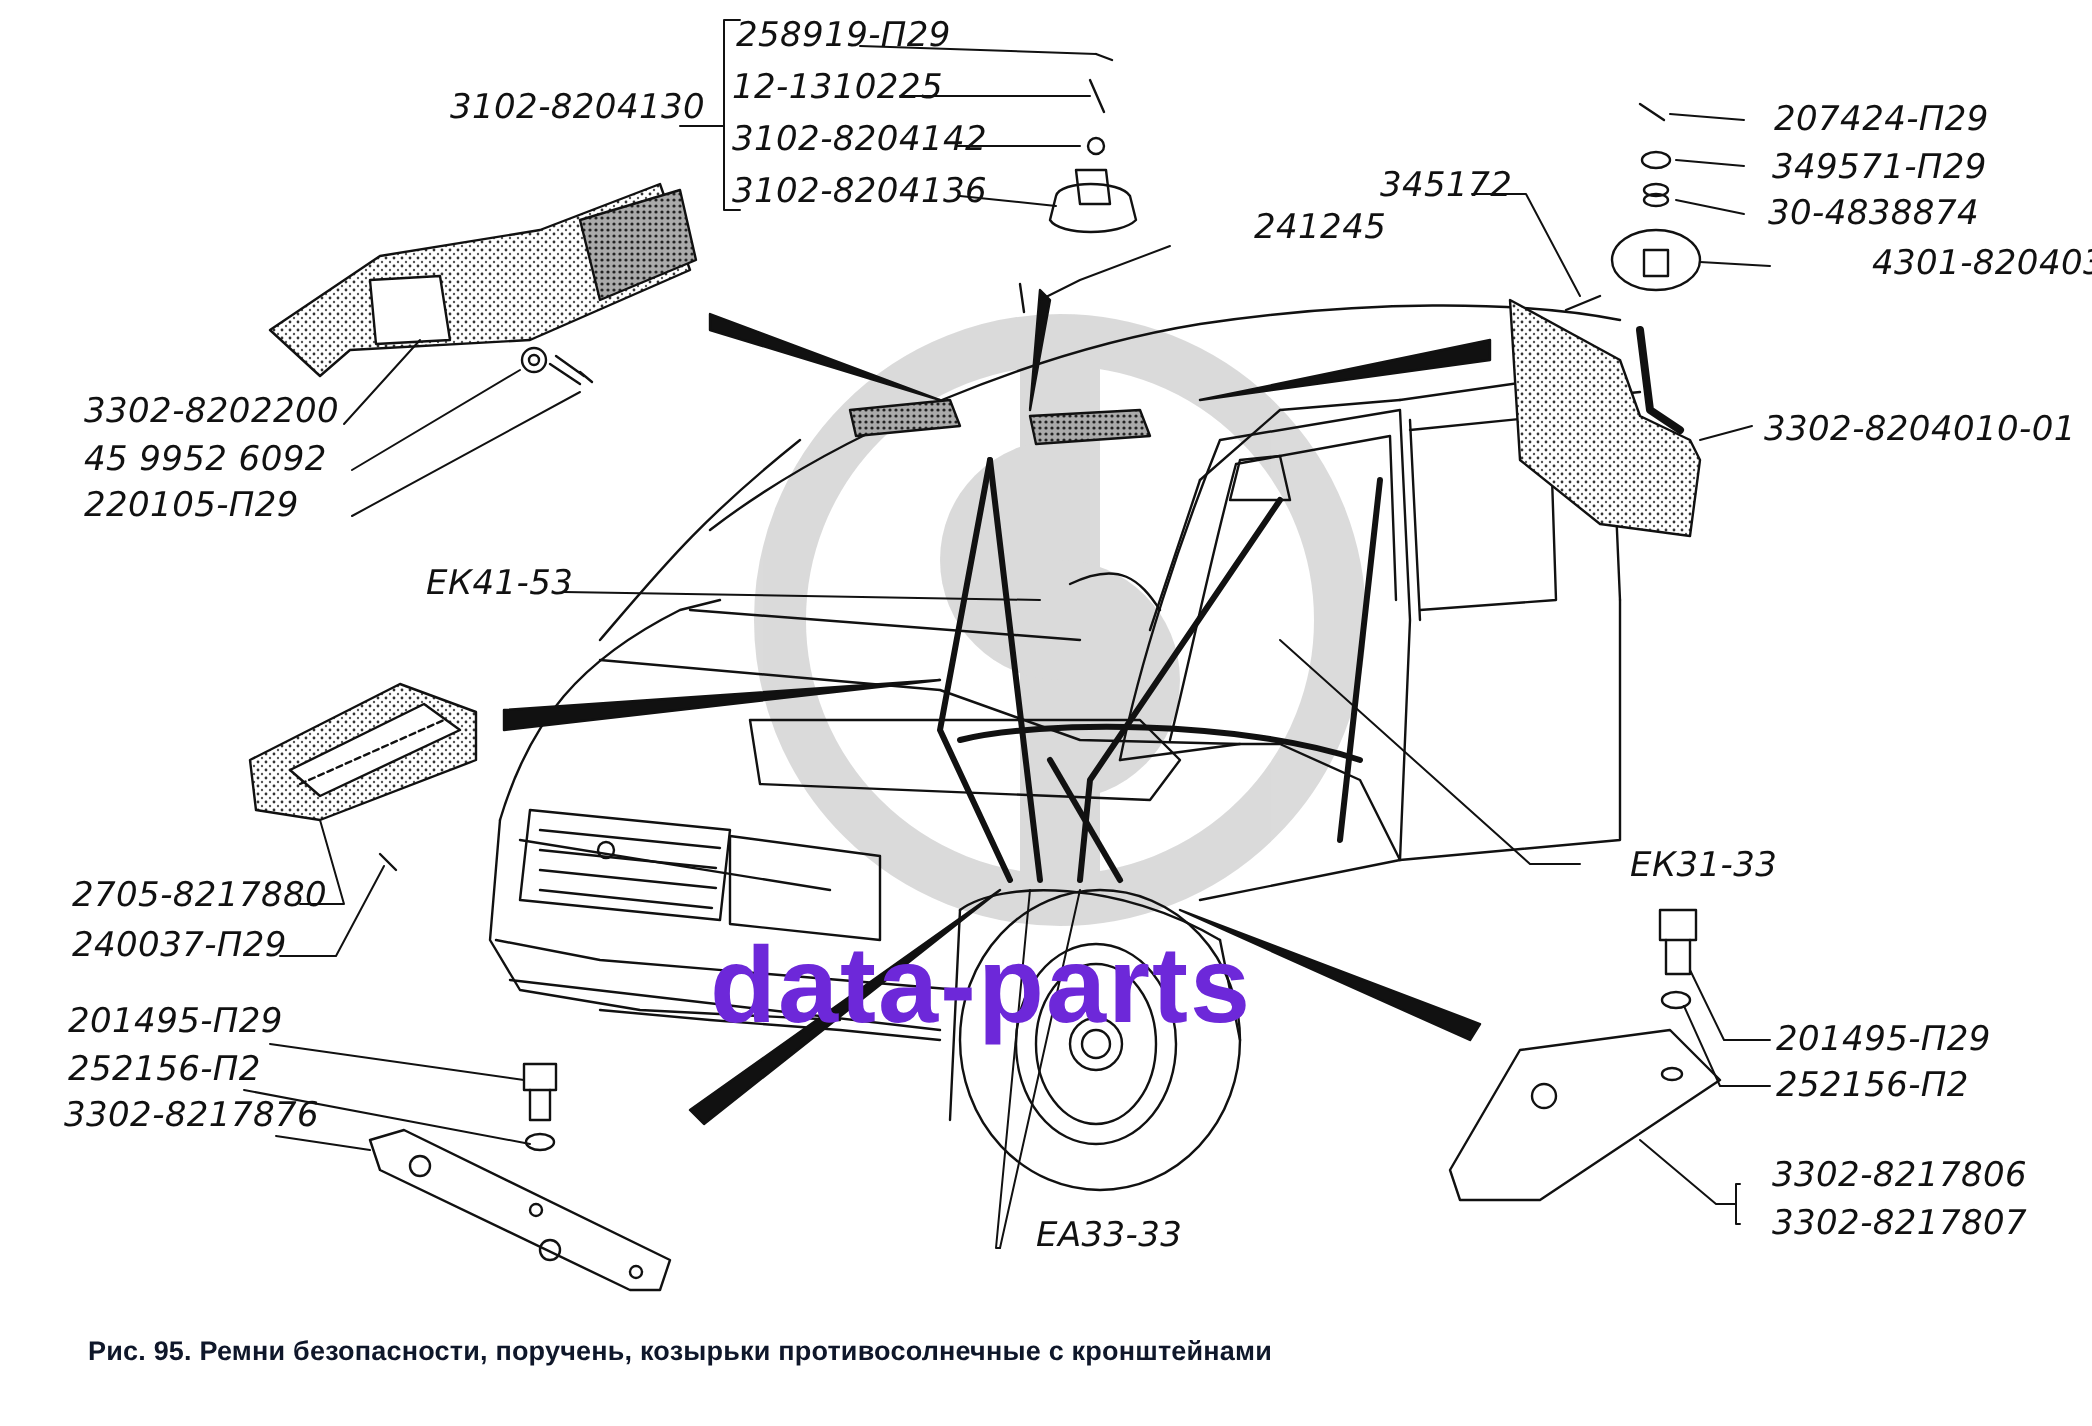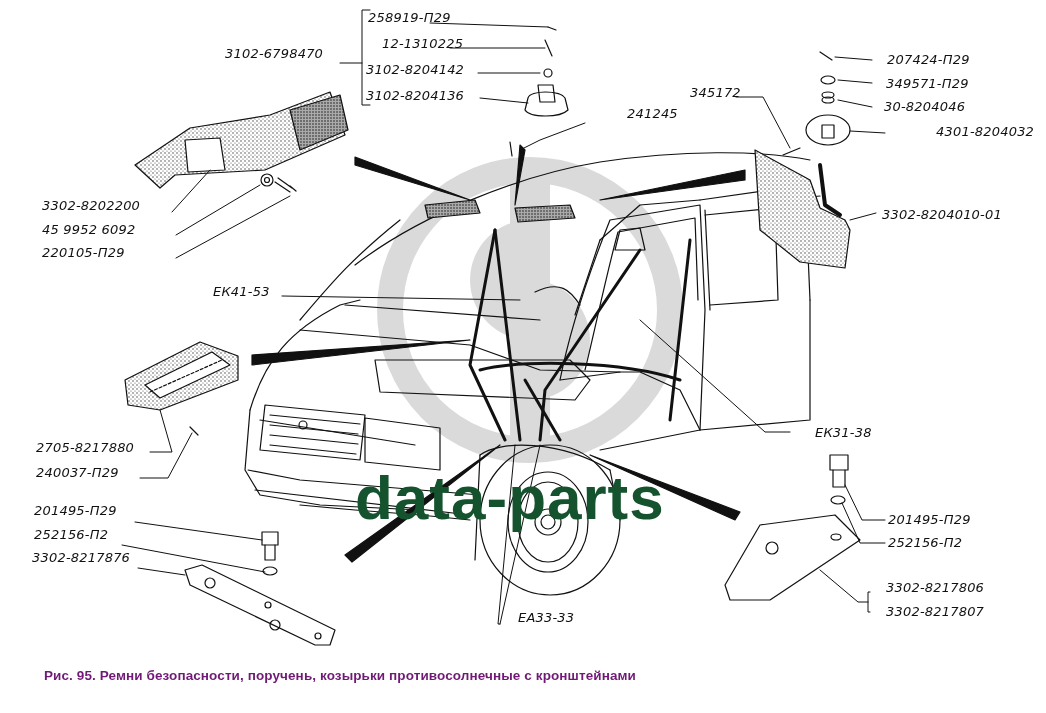--- a/index.html
+++ b/index.html
@@ -1,20 +1,20 @@
 <!DOCTYPE html>
 <html><head>
 <meta charset="utf-8">
 <style>
   html, body { margin:0; padding:0; background:#ffffff; }
   body { width:1046px; height:713px; position:relative; overflow:hidden; font-family:"Liberation Sans", sans-serif; color:#111; }
   #stage { position:absolute; left:0; top:0; width:1046px; height:713px; }
-  .lbl { position:absolute; font-family:"DejaVu Sans", sans-serif; font-style:italic; font-size:13px; letter-spacing:0.2px; color:#111; white-space:nowrap; line-height:16px; }
-  .caption { position:absolute; left:44px; top:668px; font-family:"Liberation Sans", sans-serif; font-size:13.5px; font-weight:bold; color:#701a75; white-space:nowrap; letter-spacing:0.1px; }
-  .wm-text { position:absolute; left:355px; top:462px; font-family:"Liberation Sans", sans-serif; font-weight:bold; font-size:62px; color:#14532d; letter-spacing:1px; white-space:nowrap; }
+  .lbl { position:absolute; font-family:"DejaVu Sans", sans-serif; font-style:italic; font-size:17px; letter-spacing:0.2px; color:#111; white-space:nowrap; line-height:16px; }
+  .caption { position:absolute; left:44px; top:668px; font-family:"Liberation Sans", sans-serif; font-size:13.5px; font-weight:bold; color:#0f172a; white-space:nowrap; letter-spacing:0.1px; }
+  .wm-text { position:absolute; left:355px; top:462px; font-family:"Liberation Sans", sans-serif; font-weight:bold; font-size:54px; color:#6d28d9; letter-spacing:1px; white-space:nowrap; }
   svg { position:absolute; left:0; top:0; }
 </style>
 </head>
 <body>
 
 <div id="stage">
 
   <svg width="1046" height="713" viewBox="0 0 1046 713">
     <defs>
       <pattern id="stip" width="4" height="4" patternUnits="userSpaceOnUse">
@@ -199,49 +199,49 @@
         <path d="M868 602 L858 602 L820 570"></path>
 
         <path d="M500 624 L498 624 L515 445"></path>
         <path d="M500 624 L540 445"></path>
       </g>
     </g>
   </svg>
 
   <div class="wm-text">data-parts</div>
 
-  <div class="lbl" style="left:225px;top:46px">3102-6798470</div>
+  <div class="lbl" style="left:225px;top:46px">3102-8204130</div>
   <div class="lbl" style="left:368px;top:10px">258919-П29</div>
-  <div class="lbl" style="left:382px;top:36px">12-1310225</div>
+  <div class="lbl" style="left:366px;top:36px">12-1310225</div>
   <div class="lbl" style="left:366px;top:62px">3102-8204142</div>
   <div class="lbl" style="left:366px;top:88px">3102-8204136</div>
 
   <div class="lbl" style="left:627px;top:106px">241245</div>
   <div class="lbl" style="left:690px;top:85px">345172</div>
 
   <div class="lbl" style="left:887px;top:52px">207424-П29</div>
   <div class="lbl" style="left:886px;top:76px">349571-П29</div>
-  <div class="lbl" style="left:884px;top:99px">30-8204046</div>
+  <div class="lbl" style="left:884px;top:99px">30-4838874</div>
   <div class="lbl" style="left:936px;top:124px">4301-8204032</div>
   <div class="lbl" style="left:882px;top:207px">3302-8204010-01</div>
 
   <div class="lbl" style="left:42px;top:198px">3302-8202200</div>
   <div class="lbl" style="left:42px;top:222px">45 9952 6092</div>
   <div class="lbl" style="left:42px;top:245px">220105-П29</div>
 
   <div class="lbl" style="left:213px;top:284px">ЕК41-53</div>
 
   <div class="lbl" style="left:36px;top:440px">2705-8217880</div>
   <div class="lbl" style="left:36px;top:465px">240037-П29</div>
 
   <div class="lbl" style="left:34px;top:503px">201495-П29</div>
   <div class="lbl" style="left:34px;top:527px">252156-П2</div>
   <div class="lbl" style="left:32px;top:550px">3302-8217876</div>
 
-  <div class="lbl" style="left:815px;top:425px">ЕК31-38</div>
+  <div class="lbl" style="left:815px;top:425px">ЕК31-33</div>
 
   <div class="lbl" style="left:888px;top:512px">201495-П29</div>
   <div class="lbl" style="left:888px;top:535px">252156-П2</div>
   <div class="lbl" style="left:886px;top:580px">3302-8217806</div>
   <div class="lbl" style="left:886px;top:604px">3302-8217807</div>
 
   <div class="lbl" style="left:518px;top:610px">ЕА33-33</div>
 
   <div class="caption">Рис. 95. Ремни безопасности, поручень, козырьки противосолнечные с кронштейнами</div>
 </div>

